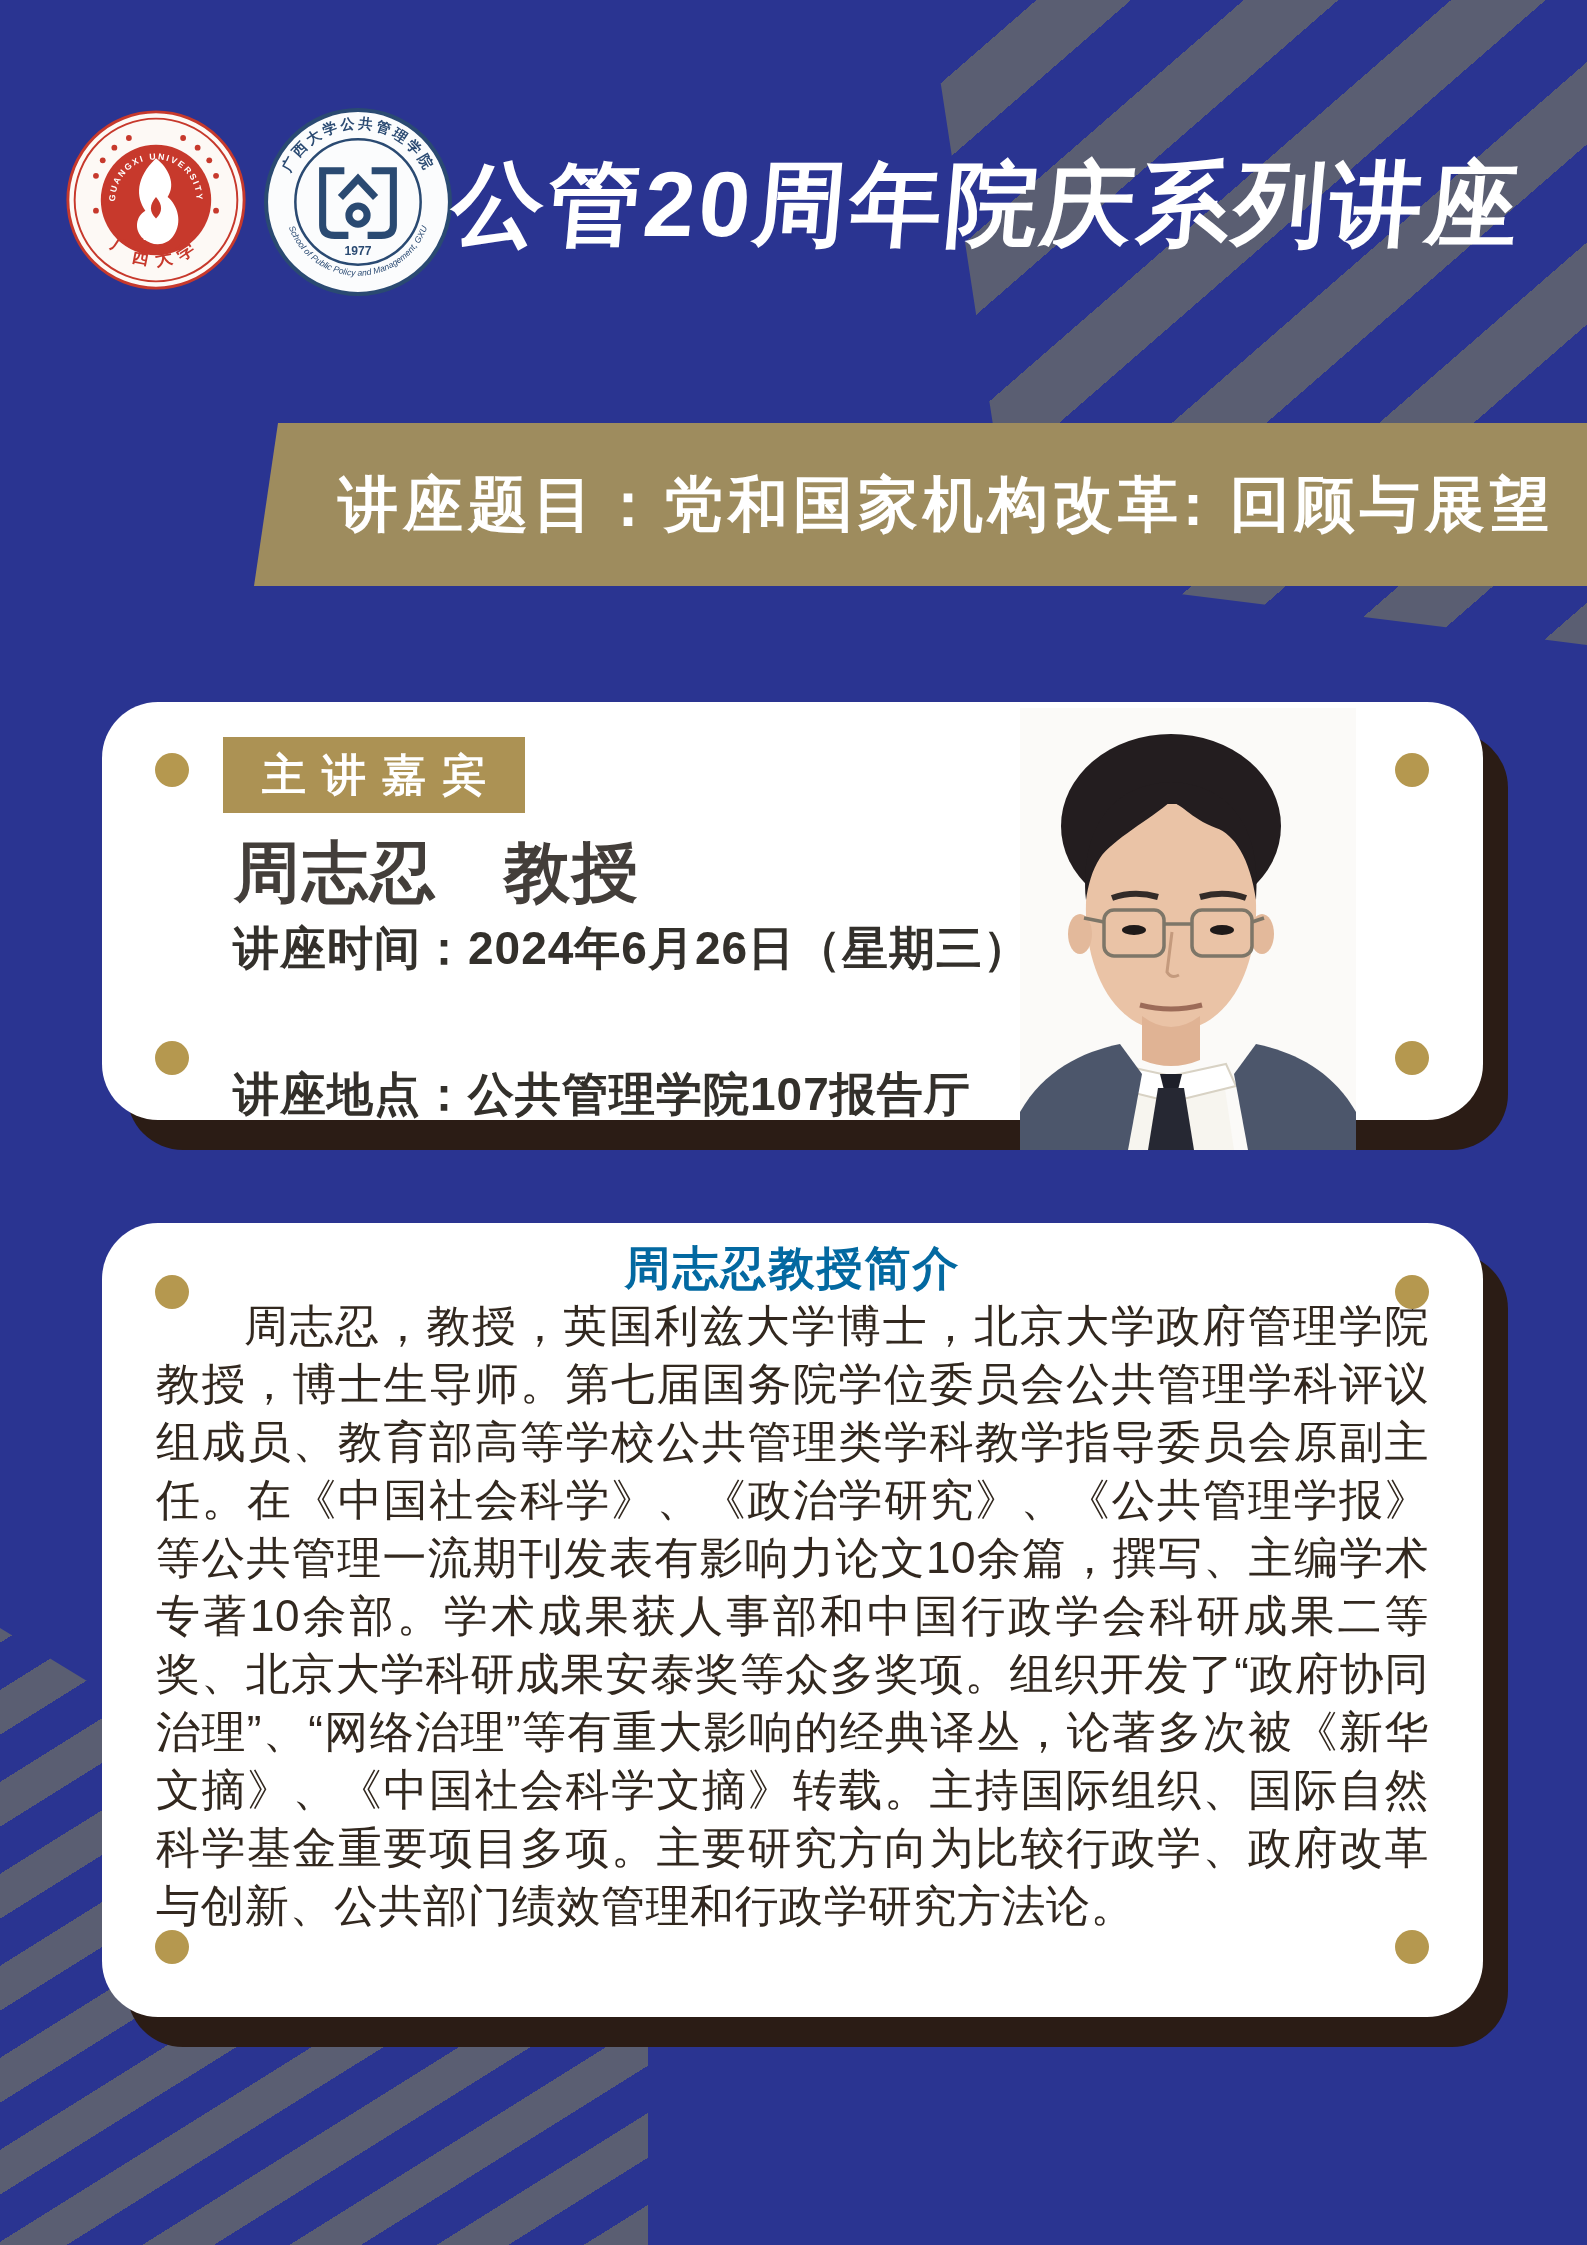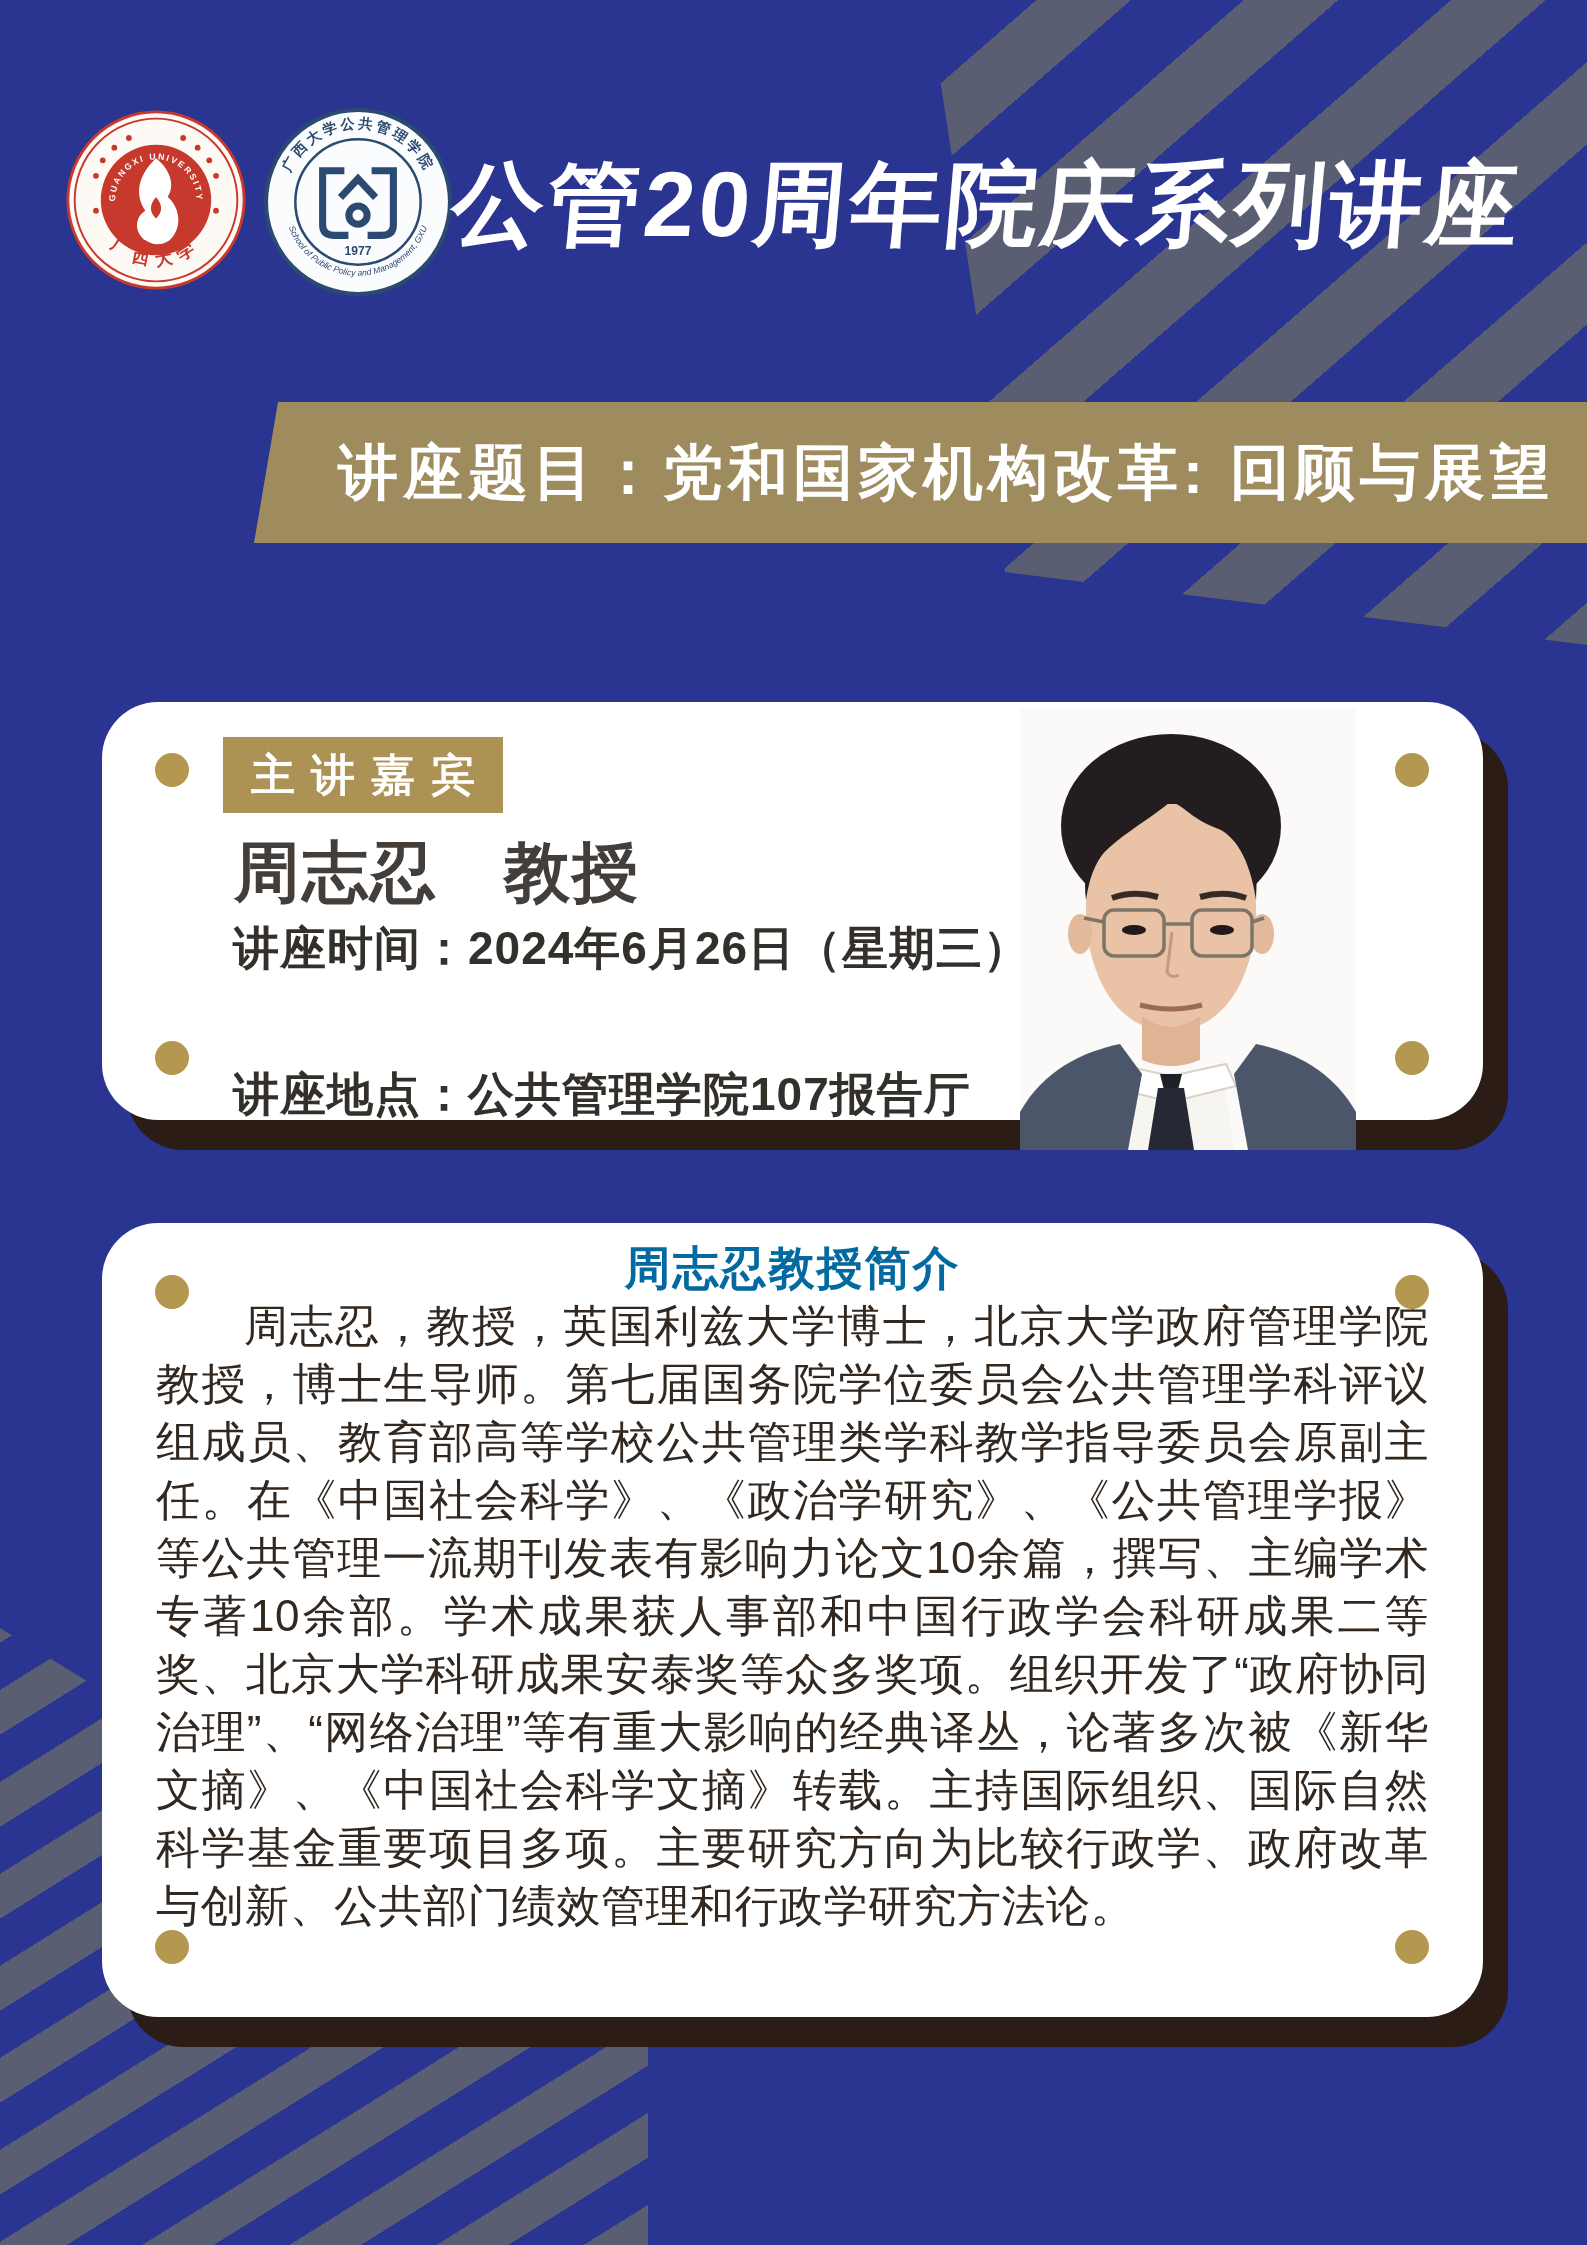--- a/index.html
+++ b/index.html
@@ -38,41 +38,41 @@
   .logo-blue{left:262px;top:106px;width:192px;height:192px;}
   .poster-title{
     position:absolute;left:452px;top:158px;
     font-size:92px;font-weight:900;color:var(--title-white);
     letter-spacing:4px;white-space:nowrap;line-height:1;
   }
   .poster-title .skew{display:inline-block;transform:skewX(-5deg);}
 
   
   .banner{
-    position:absolute;left:0;top:402px;width:1587px;height:141px;
+    position:absolute;left:0;top:423px;width:1587px;height:163px;
     background:var(--gold-banner);
     clip-path:polygon(278px 0%,1587px 0%,1587px 100%,254px 100%);
     text-align:center;
   }
   .banner-text{
     position:absolute;left:338px;top:50%;transform:translateY(-50%);
     font-size:60px;font-weight:800;color:#ffffff;letter-spacing:5px;white-space:nowrap;
   }
 
   
   .card{
     position:absolute;left:102px;width:1381px;background:#ffffff;
     border-radius:56px;box-shadow:25px 30px 0 var(--card-shadow);
   }
   .card-speaker{top:702px;height:418px;}
   .card-bio{top:1223px;height:794px;}
   .dot{position:absolute;width:34px;height:34px;border-radius:50%;background:var(--gold-dot);}
 
   .badge{
-    position:absolute;left:121px;top:35px;width:280px;height:76px;
+    position:absolute;left:121px;top:35px;width:302px;height:76px;
     background:var(--gold-badge);color:#ffffff;
     display:flex;align-items:center;justify-content:center;
     font-size:44px;font-weight:800;letter-spacing:16px;text-indent:16px;
   }
   .speaker-name{
     position:absolute;left:132px;top:130px;line-height:80px;
     font-size:66px;font-weight:800;color:#433e3a;letter-spacing:2px;white-space:nowrap;
   }
   .speaker-name .suffix{margin-left:66px;}
   .info-line{

